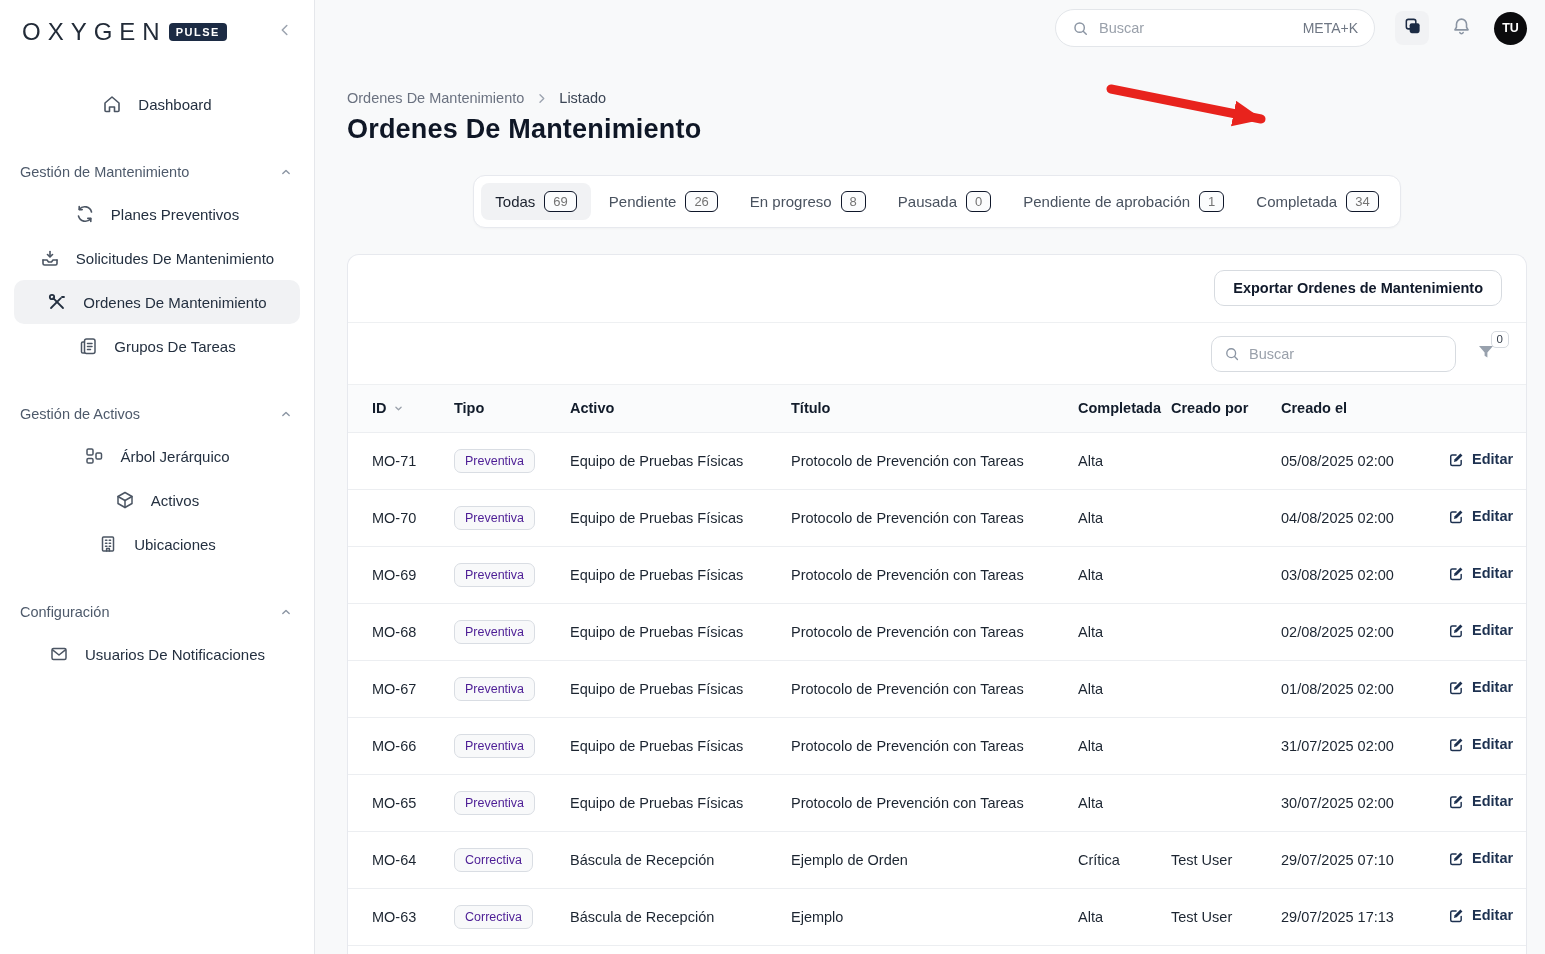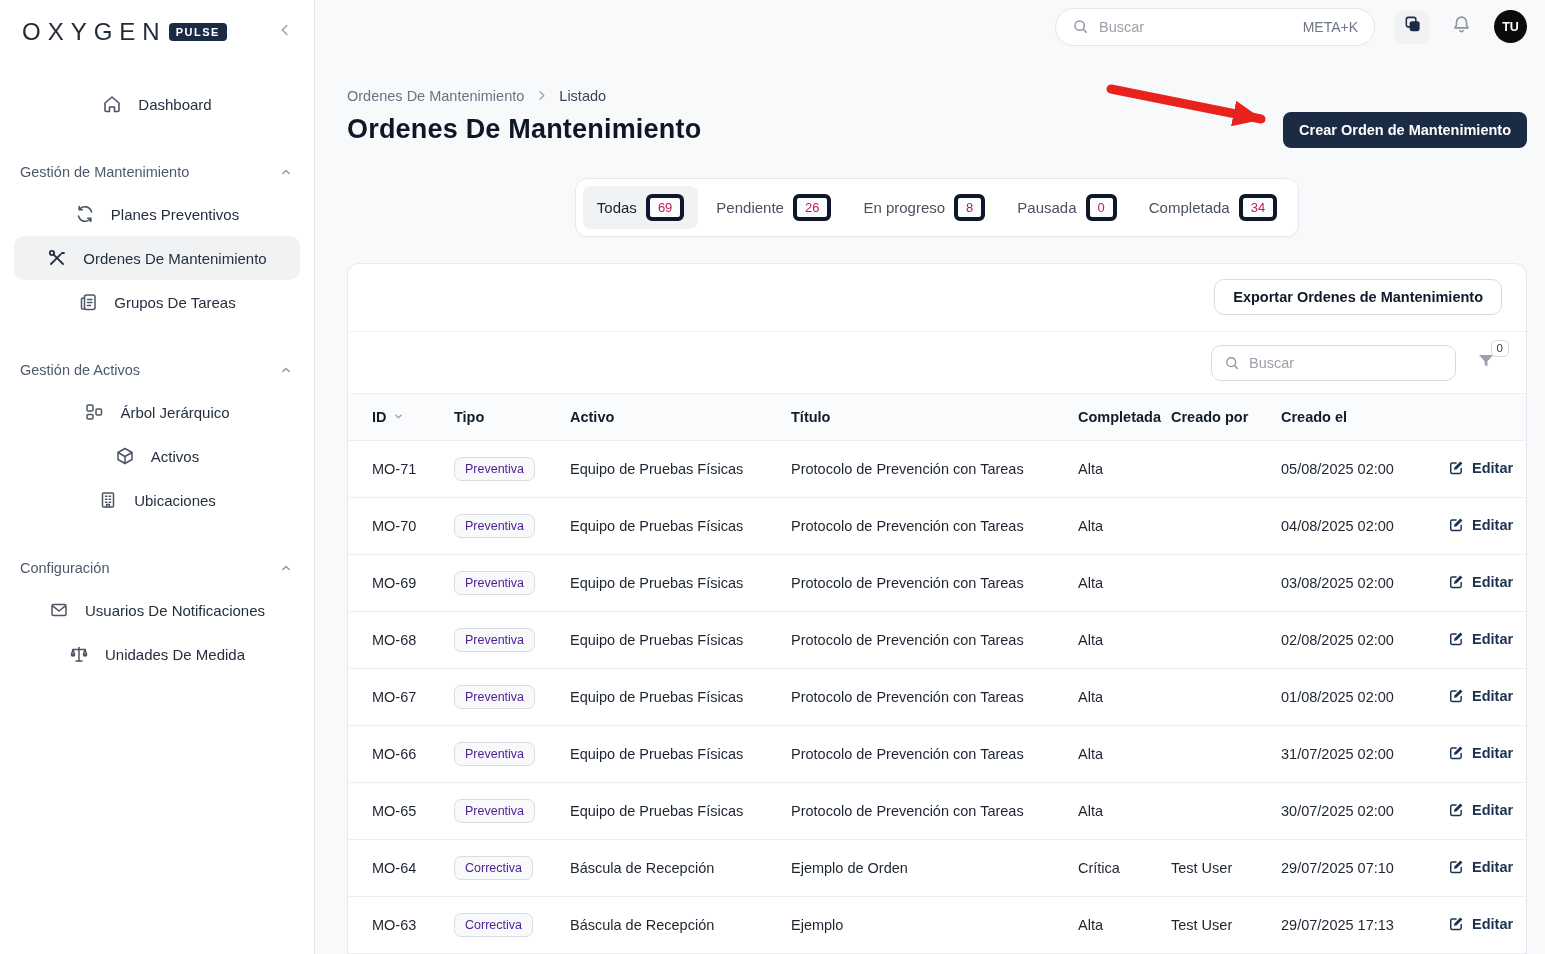--- a/index.html
+++ b/index.html
@@ -49,21 +49,21 @@
   .breadcrumb .crumb-last{color:#3b4554;}
   .title-row{display:flex;align-items:center;justify-content:space-between;margin-top:8px;}
   .page-title{font-size:27px;font-weight:bold;color:#0f1726;letter-spacing:.2px;}
   .create-btn{background:var(--navy);color:#fff;font-size:14.5px;font-weight:bold;border:none;border-radius:8px;padding:10px 16px;cursor:pointer;font-family:"Liberation Sans",sans-serif;}
   .arrow-overlay{position:absolute;left:788px;top:78px;pointer-events:none;}
 
   .tabbar-wrap{display:flex;justify-content:center;margin-top:30px;}
   .tabbar{background:#fff;border:1px solid var(--card-border);border-radius:12px;padding:7px;display:flex;align-items:center;gap:4px;box-shadow:0 1px 2px rgba(16,24,40,.03);}
   .tab{display:flex;align-items:center;gap:9px;padding:8px 14px;border-radius:8px;font-size:15px;color:#49525f;cursor:pointer;white-space:nowrap;}
   .tab.active{background:#f1f2f4;color:#1a202c;}
-  .tab-count{border:4px solid #0f172a;background:#fbfcfd;border-radius:6px;font-size:13px;color:#be185d;padding:1px 8px;line-height:17px;}
+  .tab-count{border:1px solid #0f172a;background:#fbfcfd;border-radius:6px;font-size:13px;color:#737373;padding:1px 8px;line-height:17px;}
 
   .table-card{margin-top:26px;background:#fff;border:1px solid var(--card-border);border-radius:12px 12px 0 0;border-bottom:none;flex:1;overflow:hidden;display:flex;flex-direction:column;}
   .export-row{display:flex;justify-content:flex-end;padding:15px 24px 16px;border-bottom:1px solid #eef0f2;}
   .export-btn{background:#fff;border:1px solid #d7dbe0;border-radius:10px;padding:9px 18px;font-size:14.5px;font-weight:bold;color:#10192a;cursor:pointer;font-family:"Liberation Sans",sans-serif;}
   .filter-row{display:flex;justify-content:flex-end;align-items:center;gap:20px;padding:13px 24px 12px;border-bottom:1px solid #eef0f2;}
   .table-search{width:245px;height:36px;border:1px solid #d7dbe0;border-radius:10px;display:flex;align-items:center;gap:9px;padding:0 12px;}
   .table-search input{border:none;outline:none;flex:1;font-size:14.5px;font-family:"Liberation Sans",sans-serif;color:var(--text-dark);background:transparent;}
   .table-search input::placeholder{color:#9aa1ab;}
   .filter-wrap{position:relative;margin-right:6px;cursor:pointer;display:flex;}
   .filter-badge{position:absolute;top:-11px;right:-13px;border:1px solid #d7dbe0;background:#fff;border-radius:5px;font-size:11.5px;color:#39424f;padding:0 5px;line-height:15px;}
@@ -121,20 +121,31 @@
           <span class="ico">
             <svg width="20" height="20" viewBox="0 0 20 20" fill="none" stroke="currentColor" stroke-width="1.6" stroke-linecap="round" stroke-linejoin="round">
                 <path d="M16.5 8a7 7 0 0 0-12.2-2.7"></path>
                 <polyline points="4.2 2.6 4.2 5.6 7.2 5.6"></polyline>
                 <path d="M3.5 12a7 7 0 0 0 12.2 2.7"></path>
                 <polyline points="15.8 17.4 15.8 14.4 12.8 14.4"></polyline>
               </svg>
           </span>
           <span>Planes Preventivos</span>
         </div>
+        <div class="nav-item">
+          <span class="ico">
+            <svg width="20" height="20" viewBox="0 0 20 20" fill="none" stroke="currentColor" stroke-width="1.6" stroke-linecap="round" stroke-linejoin="round">
+                <path d="M3 12v3.5A1.5 1.5 0 0 0 4.5 17h11a1.5 1.5 0 0 0 1.5-1.5V12"></path>
+                <path d="M3 12h4l1.5 2h3L13 12h4"></path>
+                <path d="M10 3.5v5"></path>
+                <polyline points="7.5 6.5 10 9 12.5 6.5"></polyline>
+              </svg>
+          </span>
+          <span>Solicitudes De Mantenimiento</span>
+        </div>
         <div class="nav-item active">
           <span class="ico" style="color:#243040;">
             <svg width="20" height="20" viewBox="0 0 20 20" fill="none" stroke="currentColor" stroke-width="1.8" stroke-linecap="round" stroke-linejoin="round">
                 <path d="M6.2 6.2 16 16"></path>
                 <path d="M13.8 6.2 4 16"></path>
                 <circle cx="5" cy="5" r="2.2"></circle>
                 <path d="M15 5h2"></path>
               </svg>
           </span>
           <span>Ordenes De Mantenimiento</span>
@@ -202,32 +213,20 @@
           </span>
         </div>
         <div class="nav-item">
           <span class="ico">
             <svg width="20" height="20" viewBox="0 0 20 20" fill="none" stroke="currentColor" stroke-width="1.5" stroke-linecap="round" stroke-linejoin="round">
                 <rect x="3" y="4.5" width="14" height="11" rx="1.5"></rect>
                 <polyline points="3.6 5.8 10 11 16.4 5.8"></polyline>
               </svg>
           </span>
           <span>Usuarios De Notificaciones</span>
-        </div>
-        <div class="nav-item">
-          <span class="ico">
-            <svg width="20" height="20" viewBox="0 0 20 20" fill="none" stroke="currentColor" stroke-width="1.5" stroke-linecap="round" stroke-linejoin="round">
-                <path d="M10 3.5v13.5"></path>
-                <path d="M4 5.5h12"></path>
-                <path d="M4 5.5 2.4 10.5h3.2L4 5.5zM2.4 10.5a1.6 1.6 0 0 0 3.2 0"></path>
-                <path d="M16 5.5 14.4 10.5h3.2L16 5.5zM14.4 10.5a1.6 1.6 0 0 0 3.2 0"></path>
-                <path d="M7 17h6"></path>
-              </svg>
-          </span>
-          <span>Unidades De Medida</span>
         </div>
       </div>
     </nav>
   </aside>
 
   <div class="main">
 
     <div class="topbar">
       <div class="search-pill">
         <span style="color:#8b95a3;display:flex;">
@@ -277,40 +276,43 @@
         <span class="sep">
           <svg width="15" height="15" viewBox="0 0 20 20" fill="none" stroke="currentColor" stroke-width="1.8" stroke-linecap="round" stroke-linejoin="round">
               <polyline points="8 5 13 10 8 15"></polyline>
             </svg>
         </span>
         <span class="crumb-last">Listado</span>
       </div>
 
       <div class="title-row">
         <h1 class="page-title">Ordenes De Mantenimiento</h1>
-        <button class="create-btn">Crear Orden de Mantenimiento</button>
       </div>
 
       <div class="tabbar-wrap">
         <div class="tabbar">
           <div class="tab active">
             <span>Todas</span>
             <span class="tab-count">69</span>
           </div>
           <div class="tab">
             <span>Pendiente</span>
             <span class="tab-count">26</span>
           </div>
           <div class="tab">
             <span>En progreso</span>
             <span class="tab-count">8</span>
           </div>
           <div class="tab">
             <span>Pausada</span>
             <span class="tab-count">0</span>
+          </div>
+          <div class="tab">
+            <span>Pendiente de aprobación</span>
+            <span class="tab-count">1</span>
           </div>
           <div class="tab">
             <span>Completada</span>
             <span class="tab-count">34</span>
           </div>
         </div>
       </div>
 
       <div class="table-card">
         <div class="export-row">

